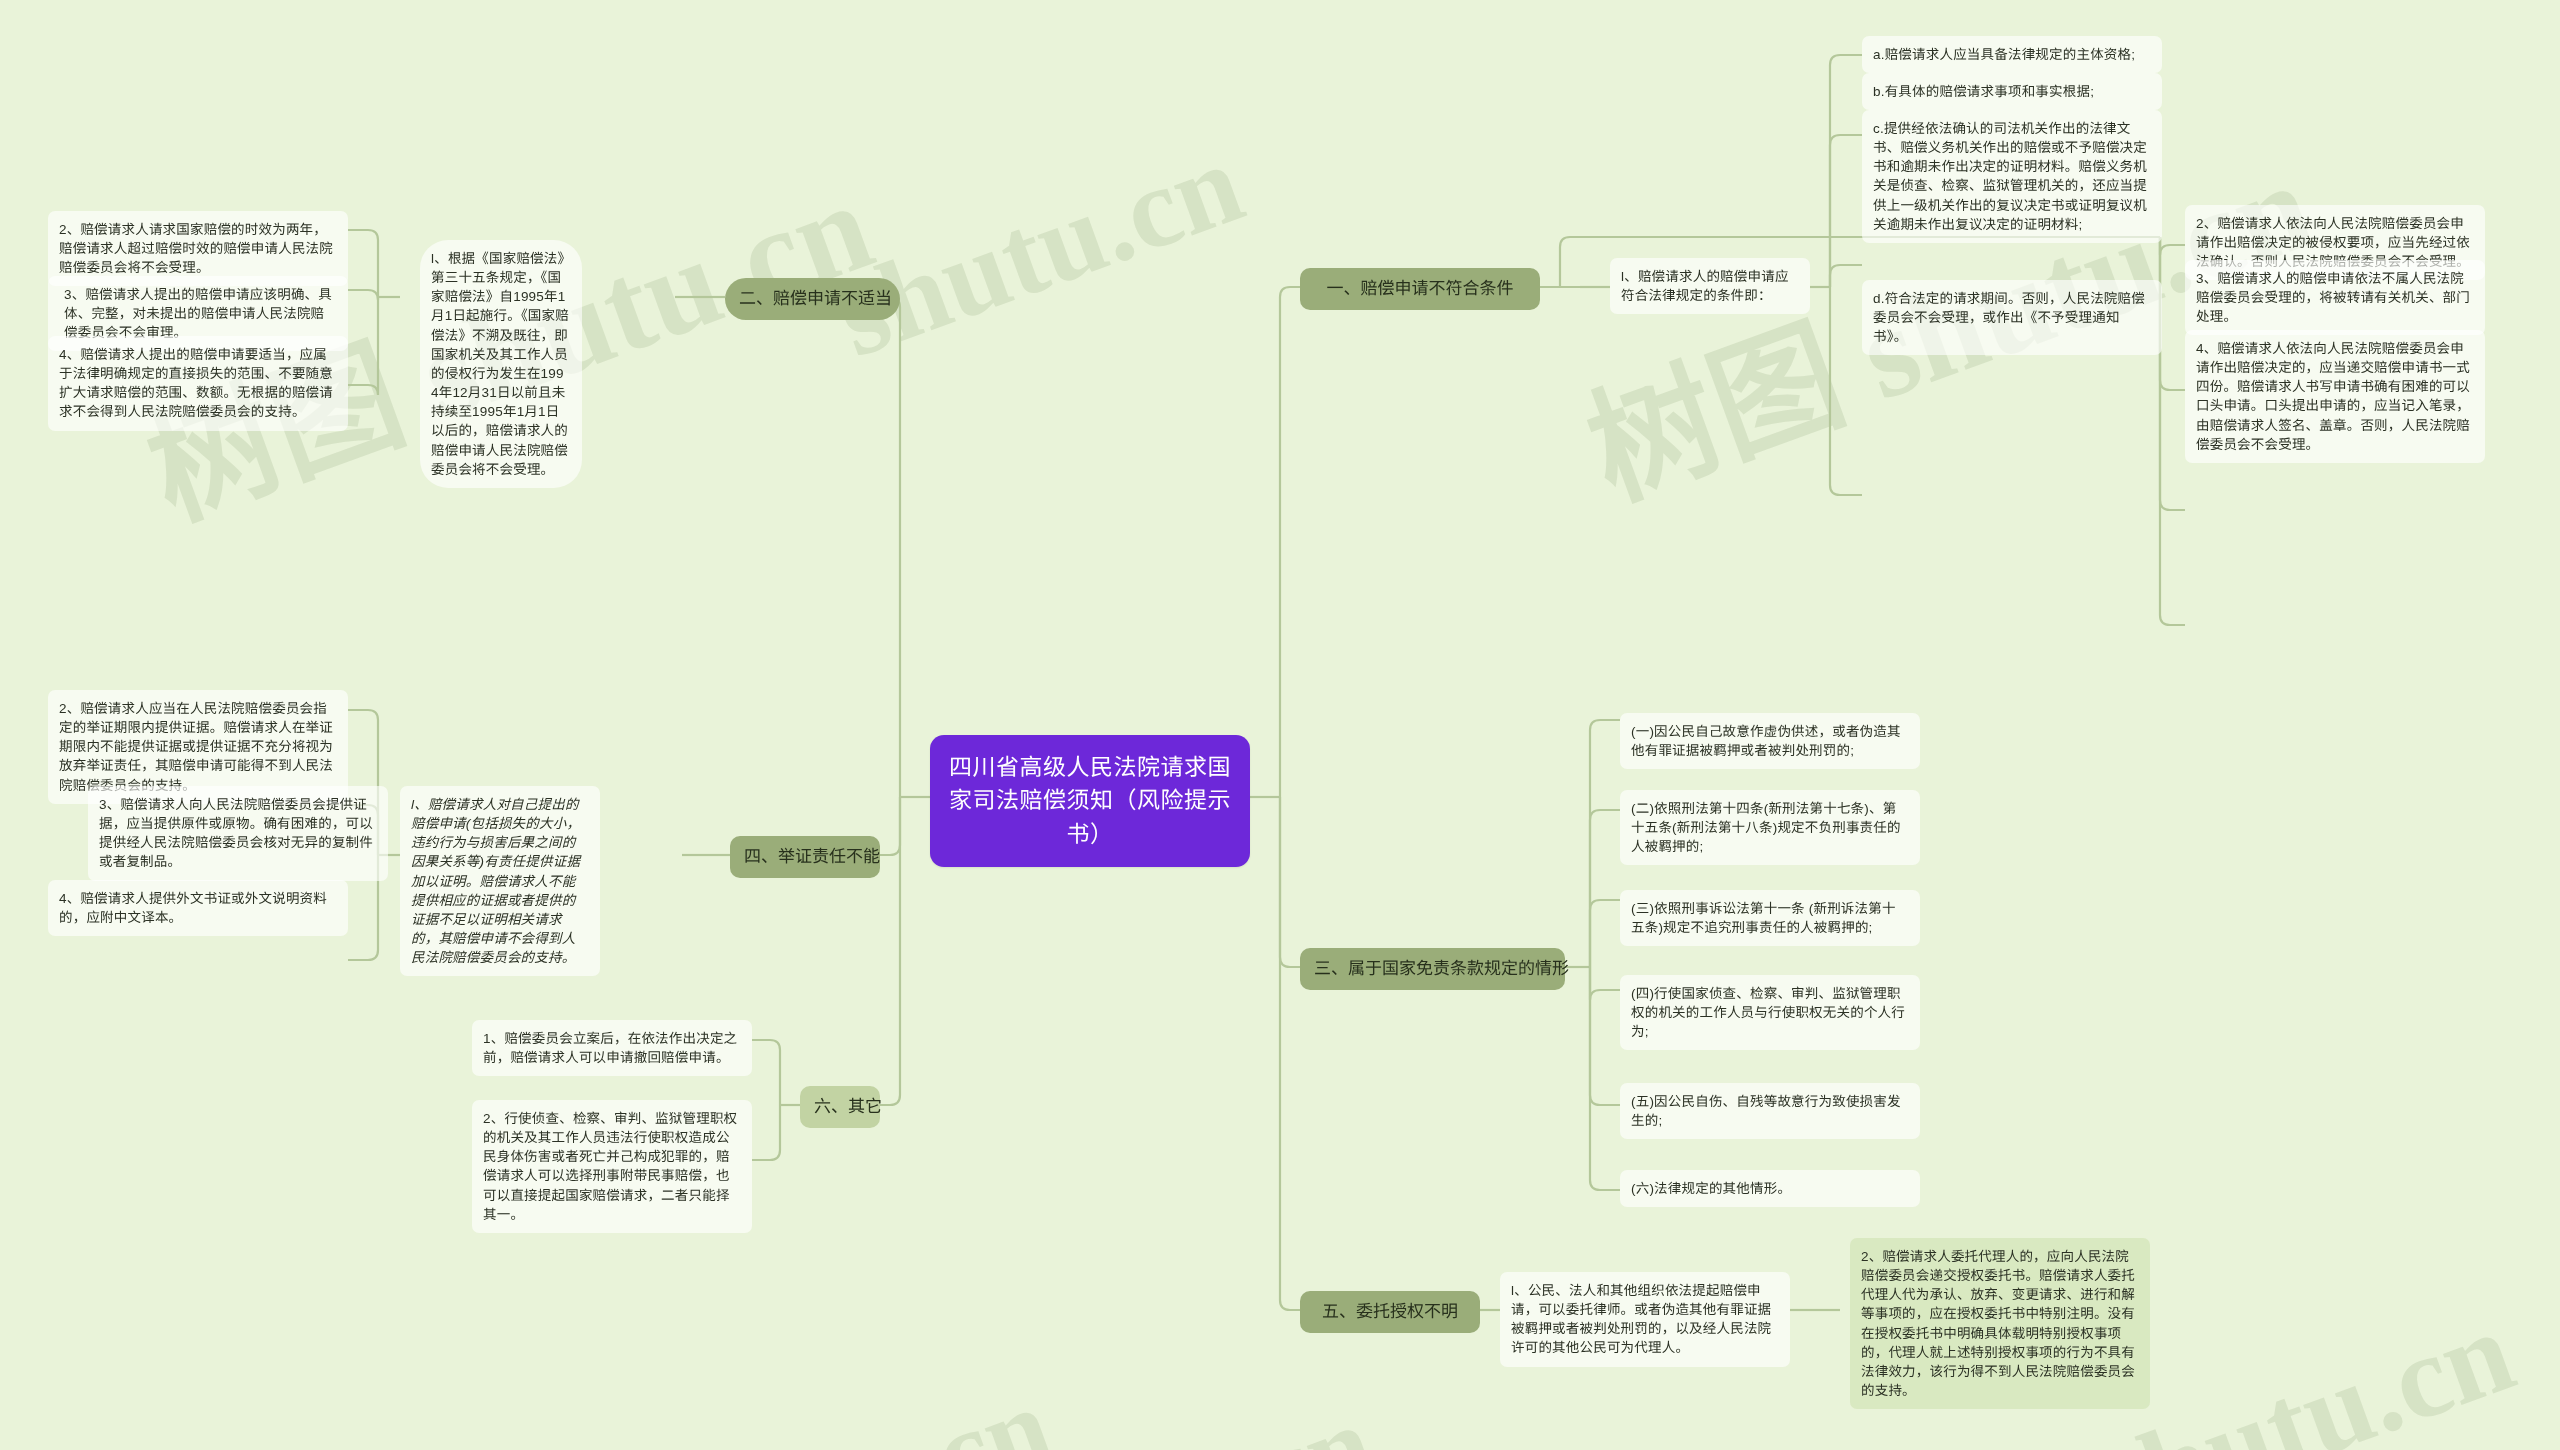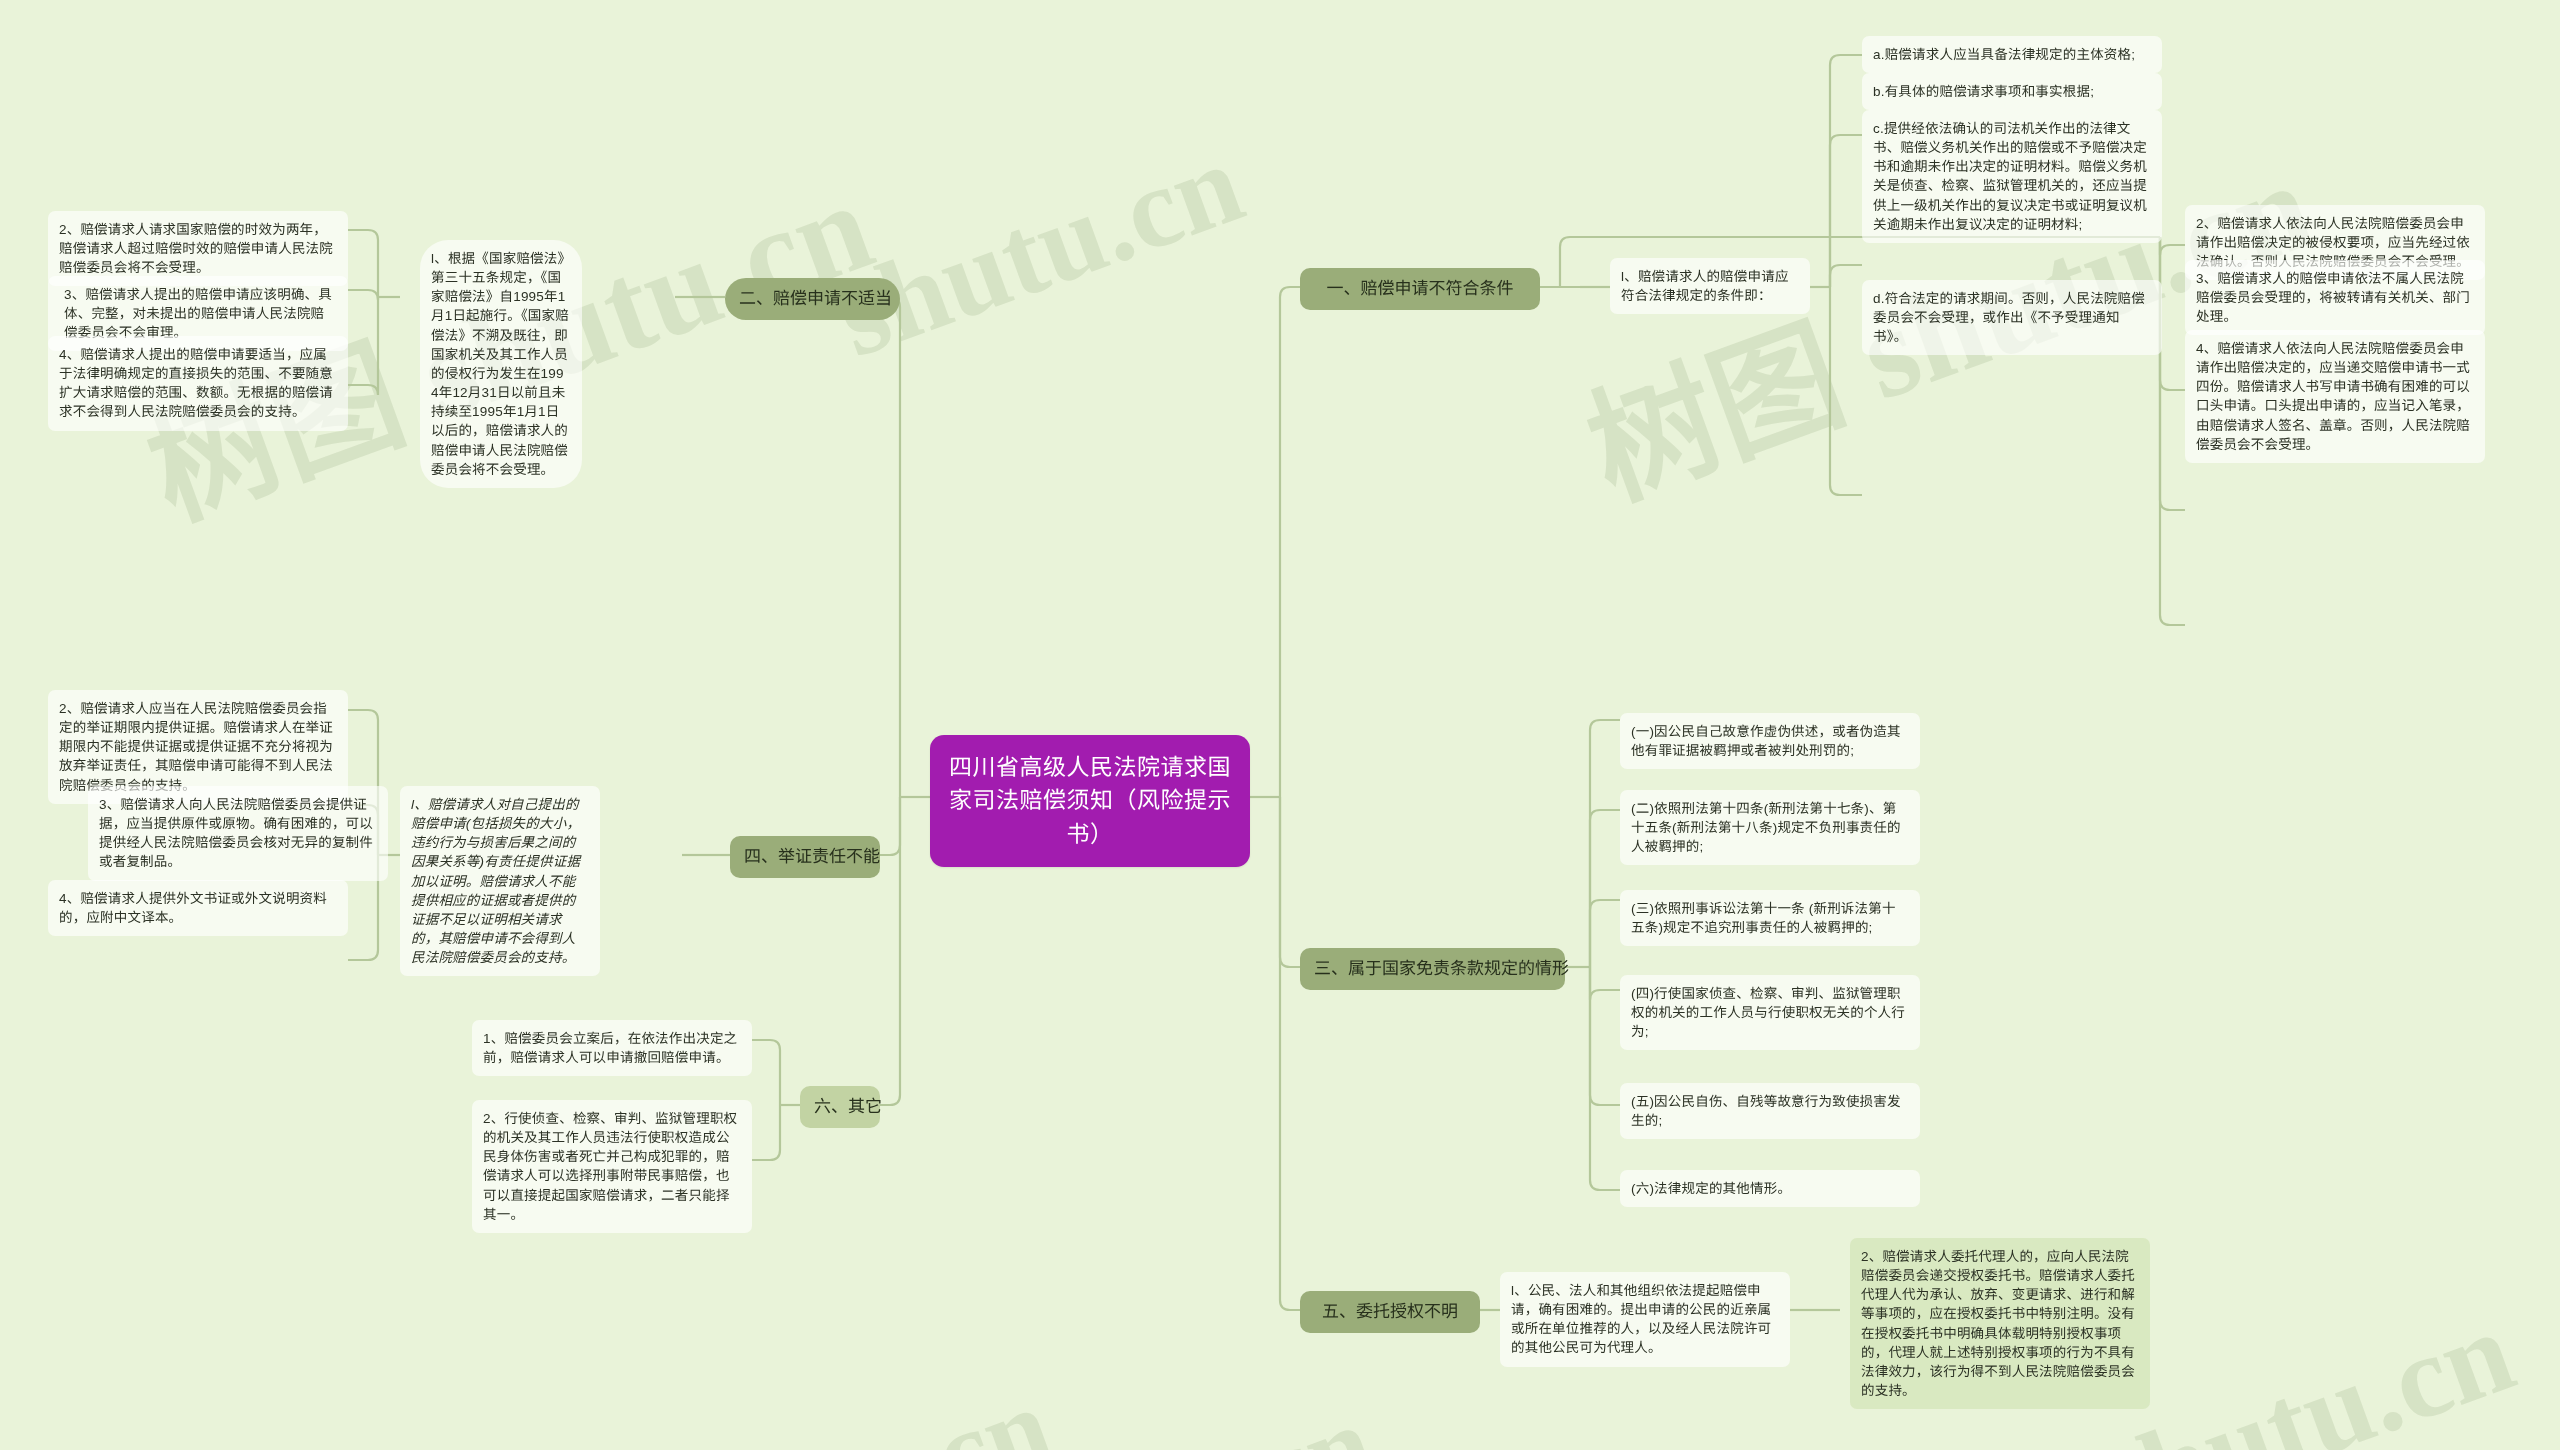--- a/index.html
+++ b/index.html
@@ -46,21 +46,21 @@
   .node {
     position: absolute;
     z-index: 3;
     border-radius: 9px;
     line-height: 1.42;
     word-break: break-all;
   }
 
   
   .root {
-    background: #a21caf;
+    background: #6d28d9;
     color: #ffffff;
     border-radius: 14px;
     font-size: 23px;
     font-weight: 400;
     text-align: center;
     padding: 16px 18px;
     letter-spacing: 0.5px;
     line-height: 1.45;
     box-shadow: 0 1px 2px rgba(0,0,0,0.08);
   }
@@ -249,21 +249,21 @@
     <span>3、赔偿请求人向人民法院赔偿委员会提供证据，应当提供原件或原物。确有困难的，可以提供经人民法院赔偿委员会核对无异的复制件或者复制品。</span>
   </div>
   <div class="node leaf" style="left:48px; top:880px; width:300px;">
     <span>4、赔偿请求人提供外文书证或外文说明资料的，应附中文译本。</span>
   </div>
 
   <div class="node branch" style="left:1300px; top:1291px; width:180px;">
     <span>五、委托授权不明</span>
   </div>
   <div class="node leaf" style="left:1500px; top:1272px; width:290px;">
-    <span>l、公民、法人和其他组织依法提起赔偿申请，确有困难的。提出申请的公民的近亲属或所在单位推荐的人，以及经人民法院许可的其他公民可为代理人。</span>
+    <span>l、公民、法人和其他组织依法提起赔偿申请，可以委托律师。或者伪造其他有罪证据被羁押或者被判处刑罚的，以及经人民法院许可的其他公民可为代理人。</span>
   </div>
   <div class="node leaf tint" style="left:1850px; top:1238px; width:300px;">
     <span>2、赔偿请求人委托代理人的，应向人民法院赔偿委员会递交授权委托书。赔偿请求人委托代理人代为承认、放弃、变更请求、进行和解等事项的，应在授权委托书中特别注明。没有在授权委托书中明确具体载明特别授权事项的，代理人就上述特别授权事项的行为不具有法律效力，该行为得不到人民法院赔偿委员会的支持。</span>
   </div>
 
   <div class="node branch light" style="left:800px; top:1086px; width:80px;">
     <span>六、其它</span>
   </div>
   <div class="node leaf" style="left:472px; top:1020px; width:280px;">
     <span>1、赔偿委员会立案后，在依法作出决定之前，赔偿请求人可以申请撤回赔偿申请。</span>

